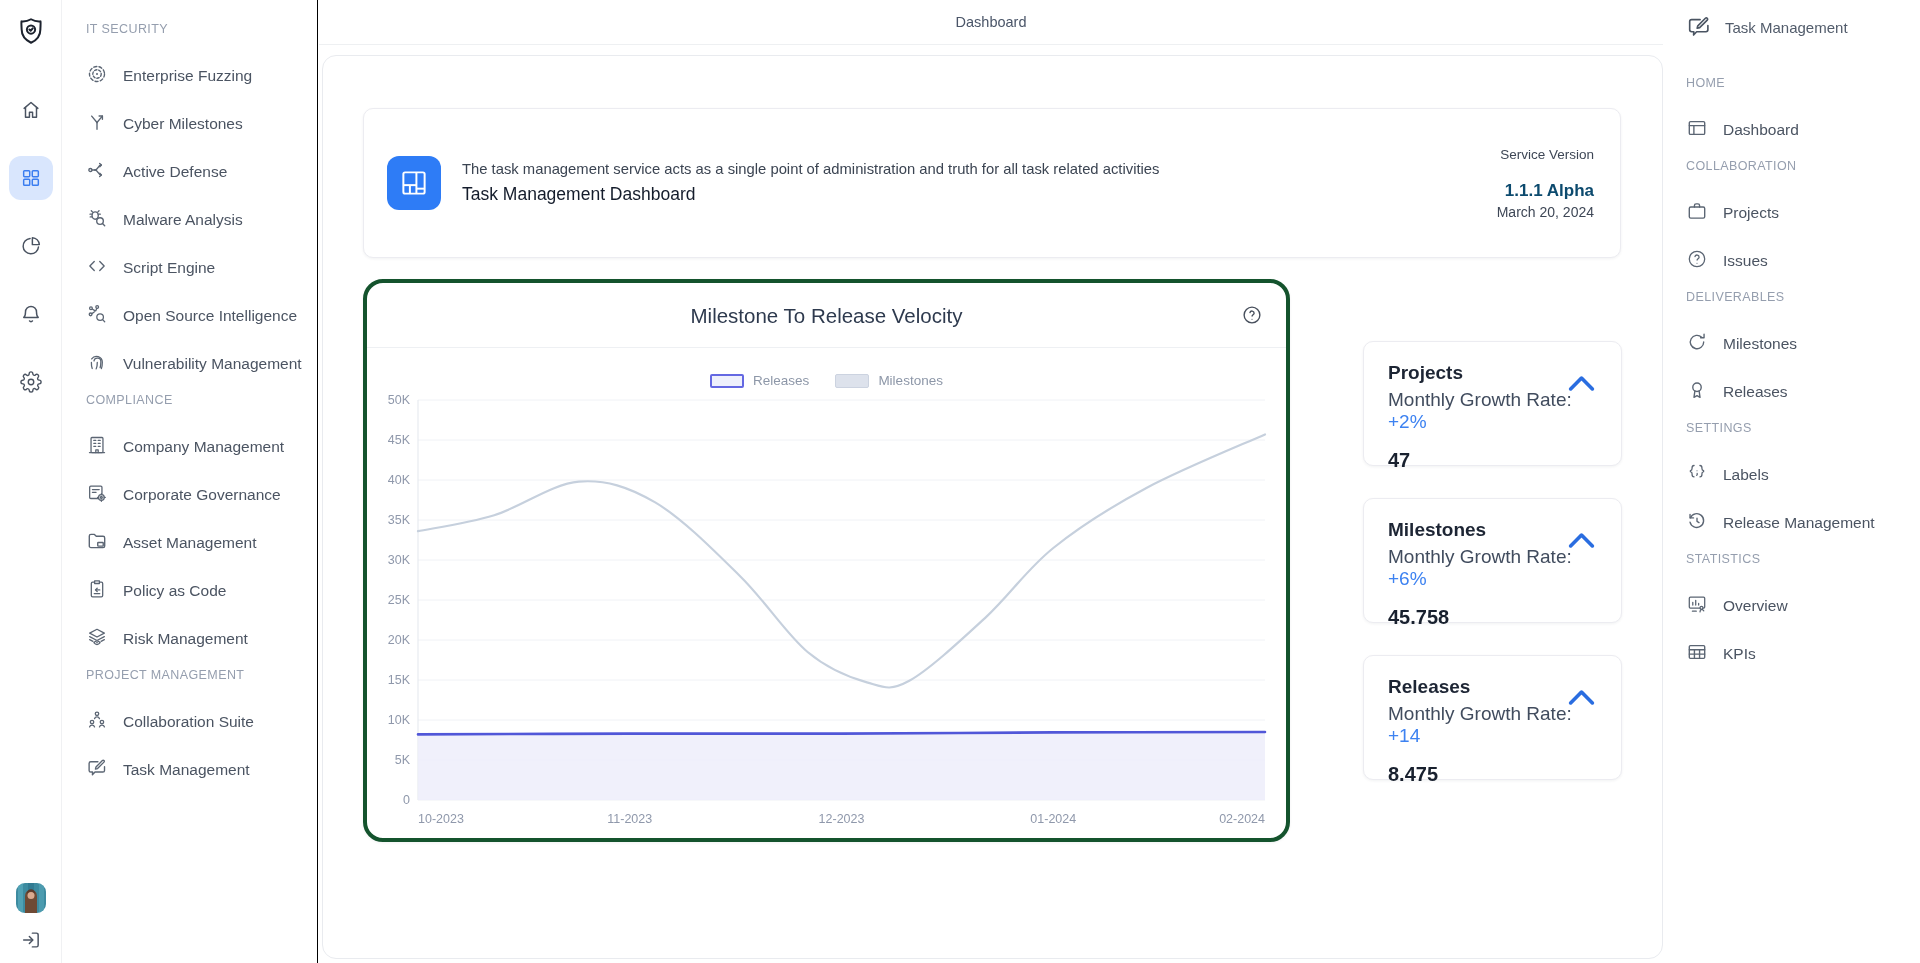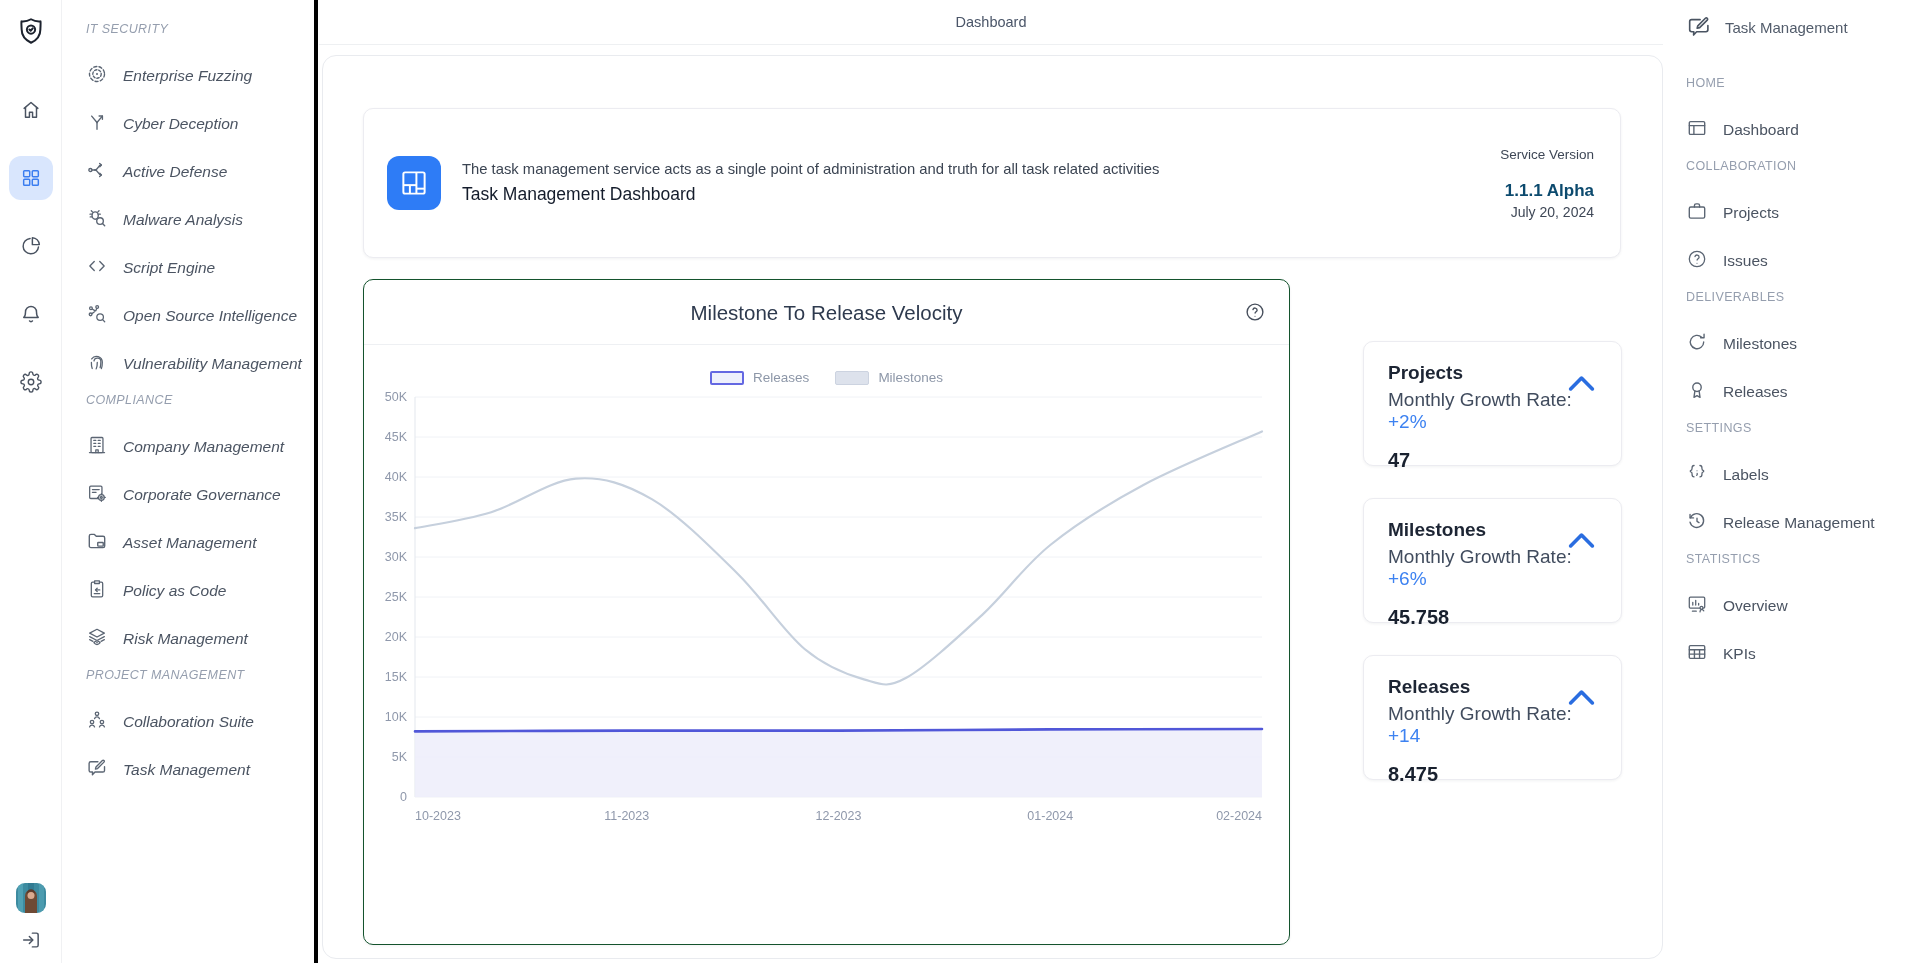--- a/index.html
+++ b/index.html
@@ -13,22 +13,22 @@
   .rail-logo{margin-top:16px;color:#1c222e;}
   .rail-nav{margin-top:42px;display:flex;flex-direction:column;gap:24px;}
   .rail-btn{width:44px;height:44px;border-radius:12px;display:flex;align-items:center;justify-content:center;
             color:#4a5361;cursor:pointer;}
   .rail-btn.active{background:#d9e6fd;color:#3b7df0;}
   .rail-bottom{margin-top:auto;margin-bottom:12px;display:flex;flex-direction:column;align-items:center;gap:16px;}
   .avatar{width:30px;height:30px;border-radius:9px;overflow:hidden;cursor:pointer;}
   .logout{color:#4a5361;cursor:pointer;}
 
   
-  .sidebar{position:absolute;left:62px;top:0;bottom:0;width:256px;border-right:4px solid #000000;
-           padding:22px 0 0 24px;box-sizing:border-box;font-style:italic;}
+  .sidebar{position:absolute;left:62px;top:0;bottom:0;width:256px;border-right:1px solid #000000;
+           padding:22px 0 0 24px;box-sizing:border-box;}
   .nav-section{margin-bottom:15px;}
   .section-title{font-size:12.5px;letter-spacing:.4px;color:#959eae;margin-bottom:21px;}
   .nav-item{display:flex;align-items:flex-end;gap:15px;height:28px;margin-bottom:20px;
             font-size:15.5px;color:#4b5462;cursor:pointer;white-space:nowrap;}
   .nav-item .ni-icon{color:#5b6573;flex:0 0 auto;display:flex;}
 
   
   .rsidebar{position:absolute;left:1686px;top:0;bottom:0;width:226px;padding-top:14px;box-sizing:border-box;}
   .rs-header{display:flex;align-items:center;gap:13px;margin-bottom:36px;color:#525c6b;font-size:15px;}
   .rs-header .ni-icon{color:#4a5462;display:flex;}
@@ -45,22 +45,22 @@
   .app-icon{width:54px;height:54px;border-radius:12px;background:#2e7cf6;display:flex;
             align-items:center;justify-content:center;color:#fff;flex:0 0 auto;}
   .header-texts{margin-left:21px;}
   .header-desc{font-size:14.8px;color:#3b4452;}
   .header-title{font-size:17.5px;font-weight:normal;color:#141c2b;margin-top:7px;}
   .version-block{margin-left:auto;text-align:right;}
   .version-label{font-size:13.5px;color:#3e4756;}
   .version-value{font-size:17px;font-weight:bold;color:#0c4a6e;margin-top:19px;}
   .version-date{font-size:14px;color:#3e4756;margin-top:3px;}
 
-  .chart-card{position:absolute;left:40px;top:223px;width:927px;height:666px;border:1px solid #14532d;
-              border-radius:10px;box-shadow:0 1px 3px rgba(25,30,45,.06);box-sizing:border-box;background:#fff;}
+  .chart-card{position:absolute;left:40px;top:223px;width:927px;height:563px;border:4px solid #14532d;
+              border-radius:20px;box-shadow:0 1px 3px rgba(25,30,45,.06);box-sizing:border-box;background:#fff;}
   .chart-title{text-align:center;margin-top:21px;font-size:20.5px;color:#2e3a4e;}
   .chart-help{position:absolute;top:21px;right:23px;color:#464e5b;cursor:pointer;}
   .chart-divider{border-top:1px solid #eef0f3;margin-top:19px;}
   .legend{display:flex;justify-content:center;align-items:center;gap:26px;margin-top:25px;}
   .legend-item{display:flex;align-items:center;gap:9px;font-size:13.5px;color:#8d97a8;cursor:pointer;}
   .swatch{width:34px;height:14px;border-radius:2px;box-sizing:border-box;}
   .chart-svg{margin-top:4px;}
 
   .stat-col{position:absolute;left:1040px;top:285px;width:259px;}
   .stat-card{height:125px;border:1px solid #ececf1;border-radius:10px;box-shadow:0 1px 3px rgba(25,30,45,.06);
@@ -153,21 +153,21 @@
       </div>
       <div class="nav-item">
         <span class="ni-icon">
           <svg width="22" height="22" viewBox="0 0 24 24" fill="none" stroke="currentColor" stroke-width="1.5" stroke-linecap="round" stroke-linejoin="round">
             <path d="M12 20v-7.5"></path>
             <path d="M12 12.5 6.2 5.6"></path>
             <path d="M12 12.5 17.8 5.6"></path>
             <path d="M17.9 9.1V5.4h-3.6"></path>
           </svg>
         </span>
-        <span>Cyber Deception</span>
+        <span>Cyber Milestones</span>
       </div>
       <div class="nav-item">
         <span class="ni-icon">
           <svg width="22" height="22" viewBox="0 0 24 24" fill="none" stroke="currentColor" stroke-width="1.5" stroke-linecap="round" stroke-linejoin="round">
             <circle cx="4.8" cy="12" r="1.7"></circle>
             <path d="M6.5 12h3.2"></path>
             <path d="M9.7 12c3.6 0 3.2-5.4 6.9-5.4"></path>
             <path d="M9.7 12c3.6 0 3.2 5.4 6.9 5.4"></path>
             <path d="m14.9 4.8 1.9 1.8-1.8 1.9"></path>
             <path d="m14.9 19.2 1.9-1.8-1.8-1.9"></path>
@@ -323,21 +323,21 @@
           <path d="M13.7 16h5.8"></path>
         </svg>
       </div>
     <div class="header-texts">
       <div class="header-desc">The task management service acts as a single point of administration and truth for all task related activities</div>
       <div class="header-title">Task Management Dashboard</div>
     </div>
     <div class="version-block">
       <div class="version-label">Service Version</div>
       <div class="version-value">1.1.1 Alpha</div>
-      <div class="version-date">July 20, 2024</div>
+      <div class="version-date">March 20, 2024</div>
     </div>
   </div>
 
   <div class="chart-card">
     <div class="chart-title">Milestone To Release Velocity</div>
     <div class="chart-help" id="chartHelp">
         <svg width="22" height="22" viewBox="0 0 24 24" fill="none" stroke="currentColor" stroke-width="1.5" stroke-linecap="round" stroke-linejoin="round">
           <circle cx="12" cy="12" r="8.6"></circle>
           <path d="M9.8 9.3a2.3 2.3 0 0 1 4.5.7c0 1.5-2.2 1.9-2.2 3.2"></path>
           <circle cx="12" cy="16.6" r=".6" fill="currentColor" stroke="none"></circle>

